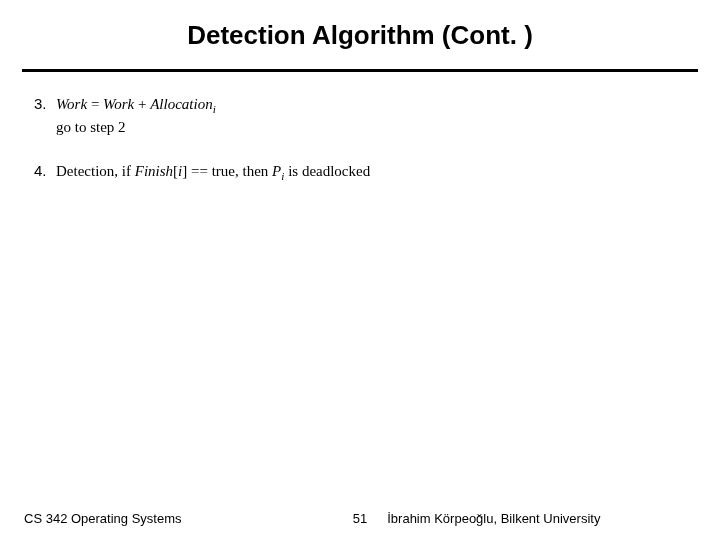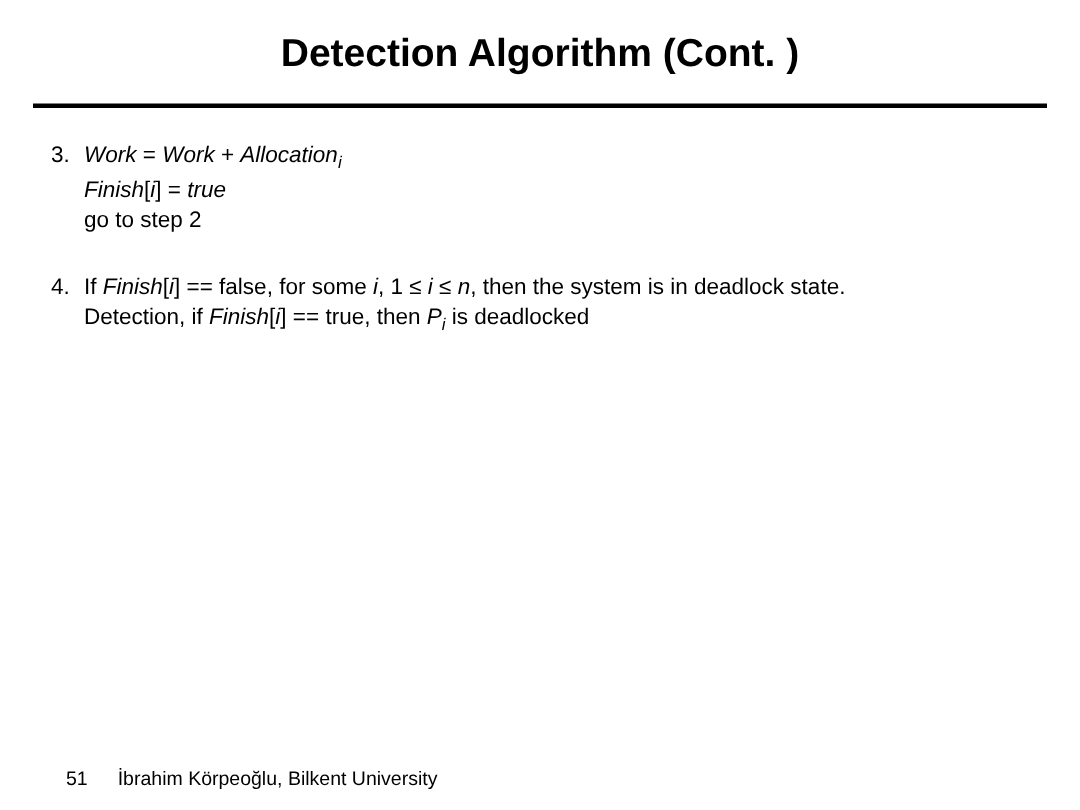--- a/index.html
+++ b/index.html
@@ -38,21 +38,21 @@
   .item {
     margin-bottom: 24px;
     display: flex;
   }
   .num {
     flex: 0 0 22px;
   }
   .body {
     flex: 1 1 auto;
   }
-  .body .line { display: block; }
+  .body .line { display: block; font-family: Liberation Serif, serif; }
   .i { font-style: italic; }
   sub { font-size: 0.75em; font-style: italic; }
   .footer {
     position: absolute;
     left: 0;
     right: 0;
     bottom: 14px;
     display: flex;
     align-items: center;
     font-size: 13px;
@@ -71,39 +71,34 @@
   <hr class="rule">
 
   <div class="content">
 
     <div class="item">
       <div class="num">3.</div>
       <div class="body">
         <span class="line">
           <span class="i">Work</span><span> = </span><span class="i">Work</span><span> + </span><span class="i">Allocation</span><sub>i</sub>
         </span>
-        <span class="line">
-          <span class="i">Finish</span><span>[</span><span class="i">i</span><span>] = </span><span class="i">true</span>
-        </span>
         <span class="line">go to step 2</span>
       </div>
     </div>
 
     <div class="item">
       <div class="num">4.</div>
       <div class="body">
-        <span class="line">
-          <span>If </span><span class="i">Finish</span><span>[</span><span class="i">i</span><span>] == false, for some </span><span class="i">i</span><span>, 1 ≤ </span><span class="i">i</span><span> ≤  </span><span class="i">n</span><span>, then the system is in deadlock state.</span>
-        </span>
         <span class="line">
           <span>Detection, if </span><span class="i">Finish</span><span>[</span><span class="i">i</span><span>] == true, then </span><span class="i">P</span><sub>i</sub><span> is deadlocked</span>
         </span>
       </div>
     </div>
 
   </div>
 
   <div class="footer">
+    <div class="left">CS 342 Operating Systems</div>
     <div class="center">51</div>
     <div class="right">İbrahim Körpeoğlu, Bilkent University</div>
   </div>
 
 </div>
 
 </body></html>

